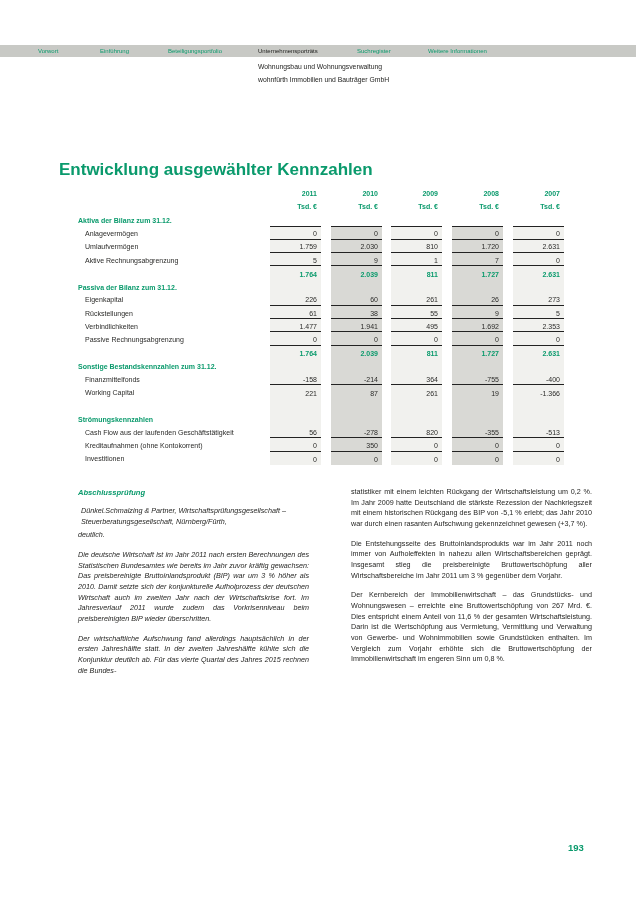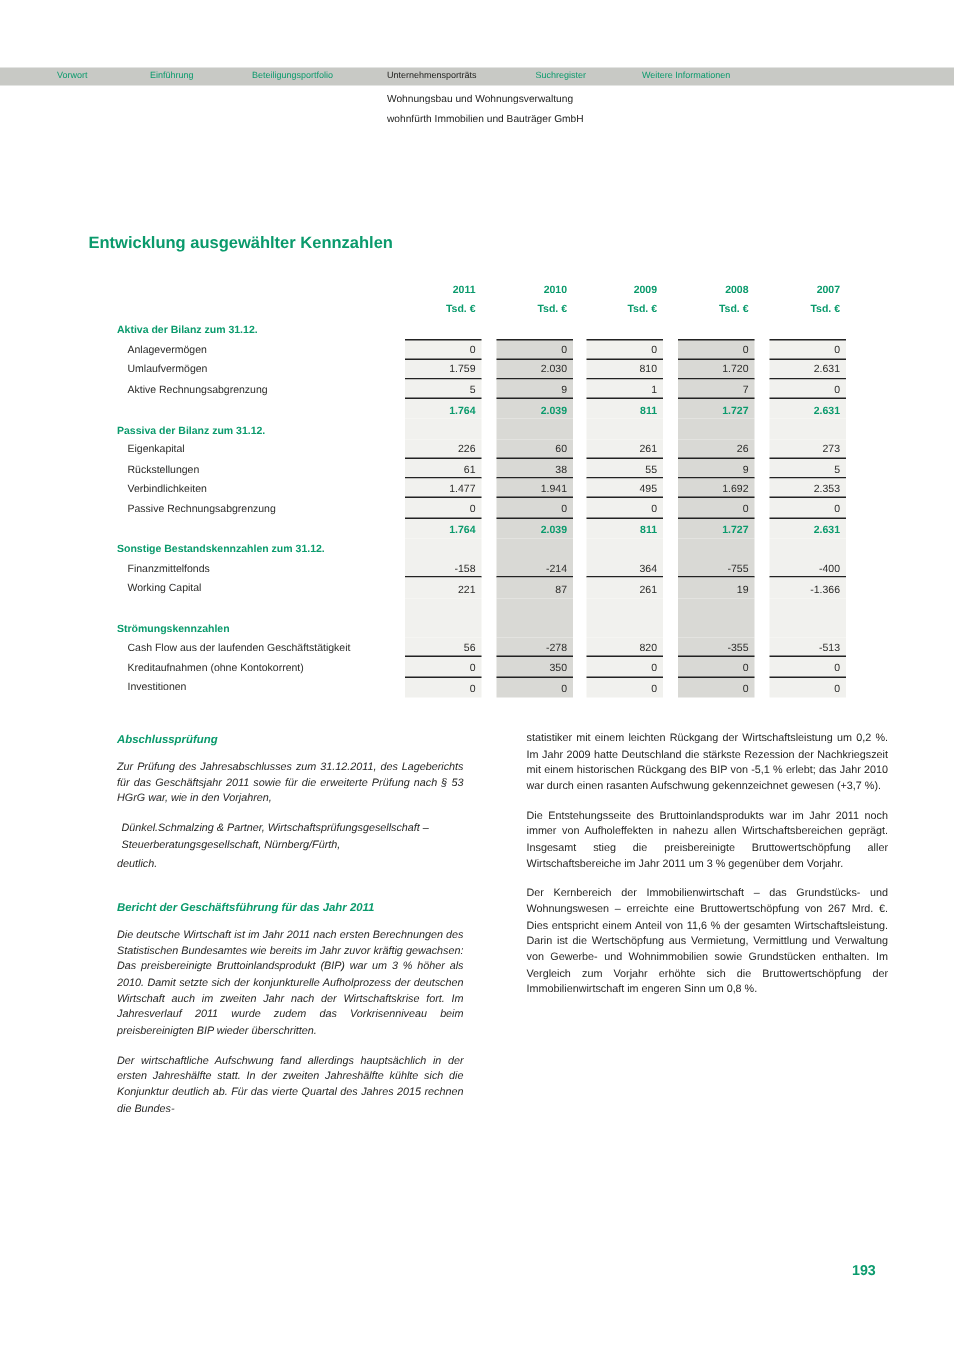--- a/index.html
+++ b/index.html
@@ -38,21 +38,21 @@
   .nav-item:nth-child(5){left:357px;}
   .nav-item:nth-child(6){left:428px;}
   
   .crumb{
     position:absolute;left:258px;top:60px;
     font-size:6.8px;line-height:13px;color:#1d1d1b;
   }
   
   .page-title{
     position:absolute;left:43px;top:149px;
-    font-size:11px;font-weight:bold;color:var(--accent);padding-left:16px;
+    font-size:17px;font-weight:bold;color:var(--accent);padding-left:16px;
   }
   
   .kz-table{position:absolute;left:0;top:188px;width:636px;}
   .col-heads{position:relative;height:25px;}
   .col-head{
     position:absolute;top:0;width:51px;box-sizing:border-box;
     text-align:right;padding-right:4px;
     font-size:7px;font-weight:bold;color:var(--accent);line-height:12.5px;
   }
   .rows{position:relative;}
@@ -426,24 +426,22 @@
           </div>
           <div class="tcell light" style="left: 513px;">
             <span>0</span>
           </div>
         </div>
       </div>
   </div>
 
   <div class="article-col left">
       <div class="blk-h">Abschlussprüfung</div>
-      <div class="blk-p">Zur Prüfung des Jahresabschlusses zum 31.12.2011, des Lageberichts für das Geschäftsjahr 2011 sowie für die erweiterte Prüfung nach § 53 HGrG war, wie in den Vorjahren,</div>
       <div class="blk-addr">Dünkel.Schmalzing &amp; Partner, Wirtschaftsprüfungsgesellschaft – Steuerberatungsgesellschaft, Nürnberg/Fürth,</div>
       <div class="blk-p">deutlich.</div>
-      <div class="blk-h">Bericht der Geschäftsführung für das Jahr 2011</div>
       <div class="blk-p">Die deutsche Wirtschaft ist im Jahr 2011 nach ersten Berechnungen des Statistischen Bundesamtes wie bereits im Jahr zuvor kräftig gewachsen: Das preisbereinigte Bruttoinlandsprodukt (BIP) war um 3 % höher als 2010. Damit setzte sich der konjunkturelle Aufholprozess der deutschen Wirtschaft auch im zweiten Jahr nach der Wirtschaftskrise fort. Im Jahresverlauf 2011 wurde zudem das Vorkrisenniveau beim preisbereinigten BIP wieder überschritten.</div>
       <div class="blk-p">Der wirtschaftliche Aufschwung fand allerdings hauptsächlich in der ersten Jahreshälfte statt. In der zweiten Jahreshälfte kühlte sich die Konjunktur deutlich ab. Für das vierte Quartal des Jahres 2015 rechnen die Bundes-</div>
     </div>
   <div class="article-col right">
       <div class="blk-p">statistiker mit einem leichten Rückgang der Wirtschaftsleistung um 0,2 %. Im Jahr 2009 hatte Deutschland die stärkste Rezession der Nachkriegszeit mit einem historischen Rückgang des BIP von -5,1 % erlebt; das Jahr 2010 war durch einen rasanten Aufschwung gekennzeichnet gewesen (+3,7 %).</div>
       <div class="blk-p">Die Entstehungsseite des Bruttoinlandsprodukts war im Jahr 2011 noch immer von Aufholeffekten in nahezu allen Wirtschaftsbereichen geprägt. Insgesamt stieg die preisbereinigte Bruttowertschöpfung aller Wirtschaftsbereiche im Jahr 2011 um 3 % gegenüber dem Vorjahr.</div>
       <div class="blk-p">Der Kernbereich der Immobilienwirtschaft – das Grundstücks- und Wohnungswesen – erreichte eine Bruttowertschöpfung von 267 Mrd. €. Dies entspricht einem Anteil von 11,6 % der gesamten Wirtschaftsleistung. Darin ist die Wertschöpfung aus Vermietung, Vermittlung und Verwaltung von Gewerbe- und Wohnimmobilien sowie Grundstücken enthalten. Im Vergleich zum Vorjahr erhöhte sich die Bruttowertschöpfung der Immobilienwirtschaft im engeren Sinn um 0,8 %.</div>
     </div>
 
   <div class="page-number">193</div>

